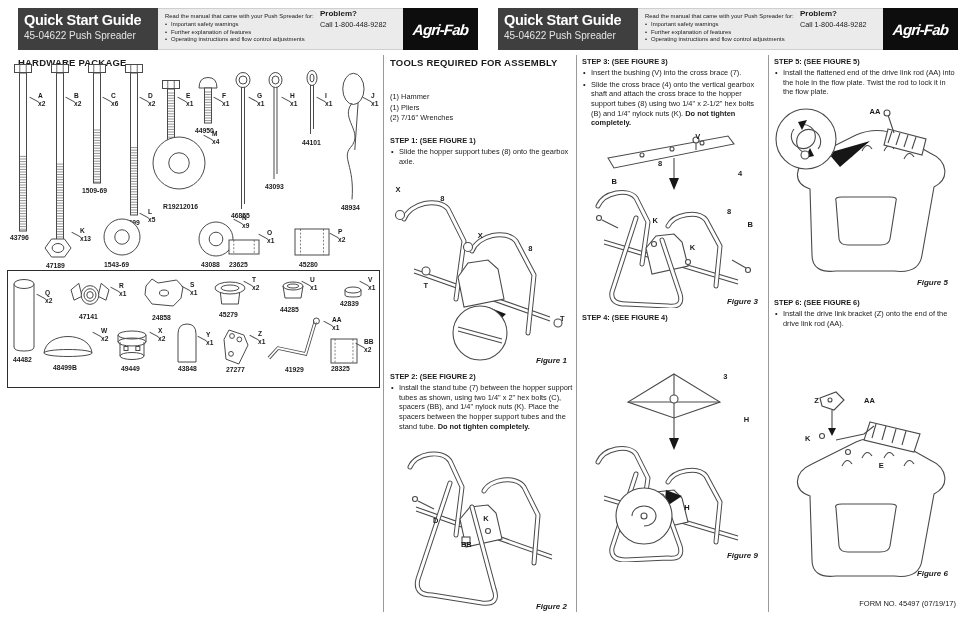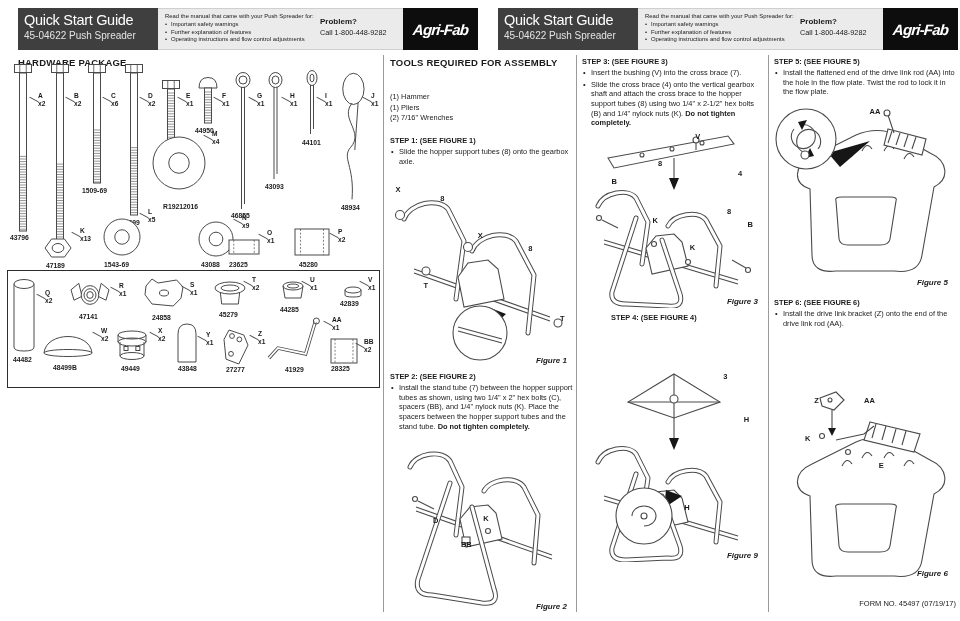--- a/index.html
+++ b/index.html
@@ -2,28 +2,28 @@
 <html><head>
 <meta charset="utf-8">
 <style>
   * { box-sizing: border-box; margin: 0; padding: 0; }
   body { background:#ffffff; font-family:"Liberation Sans", sans-serif; color:#1a1a1a; }
   .sheet { position:relative; width:960px; height:621px; background:#fff; overflow:hidden; }
 
   
   .header { position:absolute; top:8px; height:42px; display:flex; }
   .hdr-dark { width:140px; background:#3f3f3f; color:#fff; padding:4px 6px 3px; }
-  .hdr-title { font-size:14.5px; font-weight:normal; letter-spacing:-0.3px; white-space:nowrap; }
+  .hdr-title { font-size:14.5px; font-weight:bold; letter-spacing:-0.3px; white-space:nowrap; }
   .hdr-sub { font-size:10px; color:#e4e4e4; margin-top:2px; white-space:nowrap; }
   .hdr-gray { width:245px; background:#ebebeb; display:flex; border-top:1px solid #cfcfcf; border-bottom:1px solid #cfcfcf; }
   .hdr-note { width:162px; padding:4px 4px 2px 7px; font-size:5.9px; line-height:1.25; }
   .hdr-note-intro { margin-bottom:1px; }
   .hdr-bullet { position:relative; padding-left:6px; }
   .hdr-bullet::before { content:"•"; position:absolute; left:0; top:0; }
-  .hdr-problem { width:83px; padding-top:8px; }
+  .hdr-problem { width:83px; }
   .hdr-problem-label { font-size:8px; font-weight:bold; }
   .hdr-problem-phone { font-size:7.3px; margin-top:2px; white-space:nowrap; }
   .hdr-logo { width:75px; background:#0d0d0d; color:#fff; display:flex; align-items:center; justify-content:center; }
   .hdr-logo span { font-size:15px; font-weight:bold; font-style:italic; letter-spacing:-0.8px; transform:skewX(-4deg); }
 
   
   .vline { position:absolute; top:55px; width:1px; height:557px; background:#9a9a9a; }
   .sec-title { position:absolute; font-size:9.5px; font-weight:bold; letter-spacing:0.2px; }
 
   
@@ -657,21 +657,21 @@
   <span class="fig-label" style="left: 62%; top: 2%;">V</span>
       <span class="fig-label" style="left: 85%; top: 23%;">4</span>
       <span class="fig-label" style="left: 42%; top: 17%;">8</span>
       <span class="fig-label" style="left: 17%; top: 27%;">B</span>
       <span class="fig-label" style="left: 39%; top: 49%;">K</span>
       <span class="fig-label" style="left: 79%; top: 44%;">8</span>
       <span class="fig-label" style="left: 90%; top: 51%;">B</span>
       <span class="fig-label" style="left: 59%; top: 64%;">K</span>
     </div>
 
-  <div class="step" style="left:582px; top:313px; width:182px;margin-left:29px;">
+  <div class="step" style="left:582px; top:313px; width:182px;">
     <div class="step-title">STEP 4: (SEE FIGURE 4)</div>
   </div>
 
   <div class="fig" style="left:580px; top:366px; width:186px; height:196px;">
     <svg width="186" height="196" viewBox="0 0 186 196">
       <polygon class="fillw" points="94,8 140,36 94,52 48,36"></polygon>
       <path class="ln" d="M48,36 L140,36 M94,8 L94,52"></path>
         <circle class="fillw" cx="94" cy="33" r="4"></circle>
       <path class="ln" d="M94,52 L94,72" stroke-width="2"></path>
         <polygon class="blk" points="89,72 99,72 94,84"></polygon>

